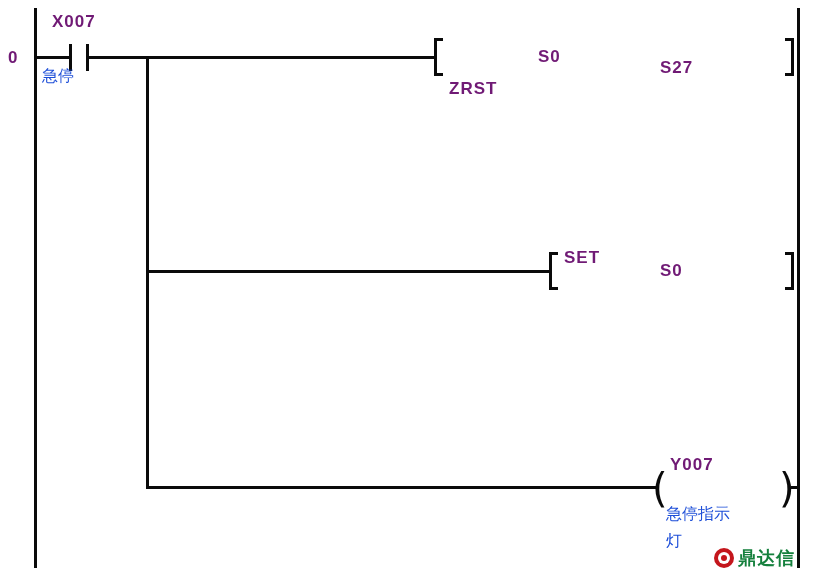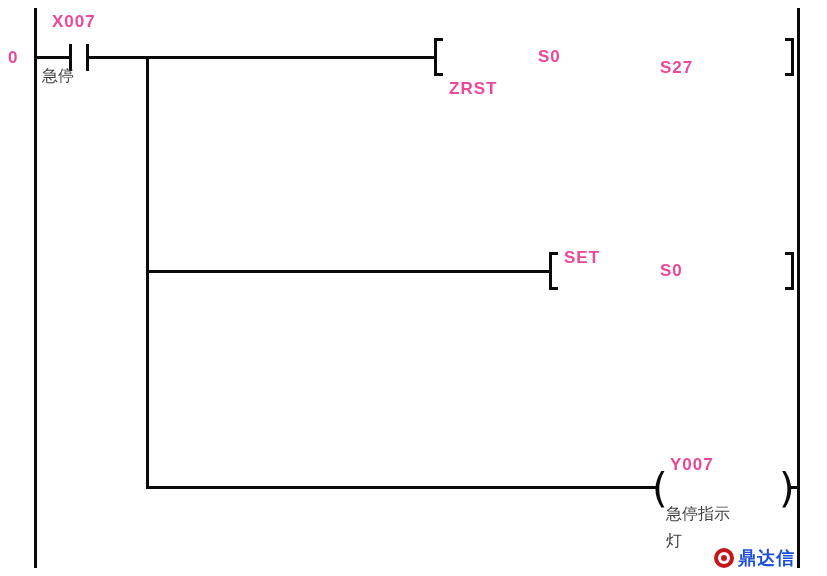--- a/index.html
+++ b/index.html
@@ -5,26 +5,26 @@
   html, body { margin:0; padding:0; background:#ffffff; }
   .canvas {
     position:relative; width:827px; height:576px; background:#ffffff;
     font-family:"Liberation Sans", sans-serif; overflow:hidden;
   }
   
   .h { position:absolute; height:3px; background:#0a0a0a; }
   .v { position:absolute; width:3px; background:#0a0a0a; }
   
   .lbl {
-    position:absolute; font-size:17px; font-weight:bold; color:#ec4899;
+    position:absolute; font-size:17px; font-weight:bold; color:#701a75;
     white-space:nowrap; letter-spacing:1px; line-height:20px;
   }
   
   .cmt {
-    position:absolute; font-size:16px; color:#404040;
+    position:absolute; font-size:16px; color:#1d4ed8;
     white-space:nowrap; line-height:20px;
   }
   
   .bro {
     position:absolute; width:9px; height:38px; box-sizing:border-box;
     border-left:3px solid #0a0a0a; border-top:3px solid #0a0a0a; border-bottom:3px solid #0a0a0a;
   }
   .brc {
     position:absolute; width:9px; height:38px; box-sizing:border-box;
     border-right:3px solid #0a0a0a; border-top:3px solid #0a0a0a; border-bottom:3px solid #0a0a0a;
@@ -32,21 +32,21 @@
   
   .par {
     position:absolute; font-size:40px; line-height:40px; font-weight:400;
     color:#0a0a0a; font-family:"DejaVu Sans", sans-serif;
   }
   
   .wm { position:absolute; display:flex; align-items:center; gap:4px; }
   .wm-logo { width:20px; height:20px; border-radius:50%; background:#c4161c; position:relative; flex:0 0 auto; }
   .wm-logo::before { content:""; position:absolute; left:4px; top:4px; width:12px; height:12px; border-radius:50%; background:#ffffff; }
   .wm-logo::after  { content:""; position:absolute; left:7px; top:7px; width:6px;  height:6px;  border-radius:50%; background:#c4161c; }
-  .wm-text { font-size:18px; font-weight:bold; color:#1d4ed8; letter-spacing:1px; white-space:nowrap; }
+  .wm-text { font-size:18px; font-weight:bold; color:#15803d; letter-spacing:1px; white-space:nowrap; }
 </style>
 </head>
 <body>
 
 <div class="canvas">
 
   <div class="v" style="left:34px; top:8px; height:560px;"></div>
   <div class="v" style="left:797px; top:8px; height:560px;"></div>
 
   <div class="lbl" style="left:8px; top:48px;">0</div>

